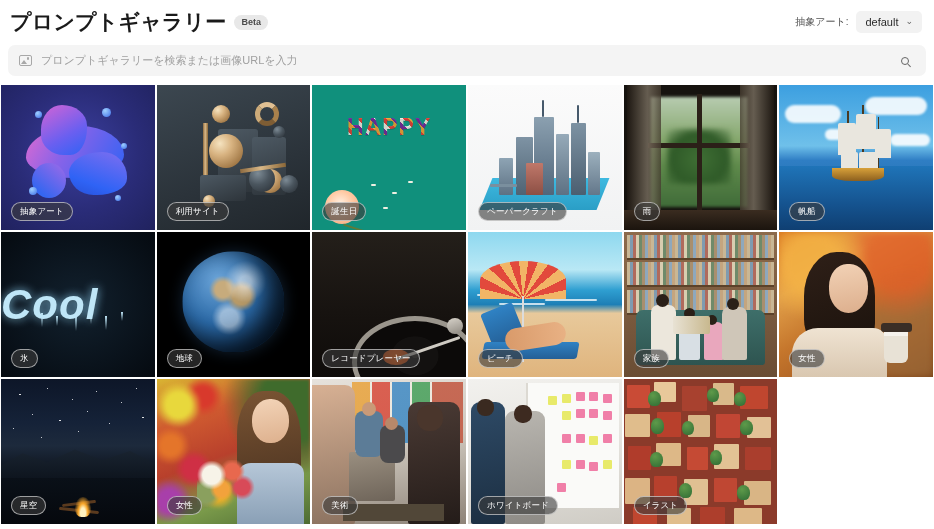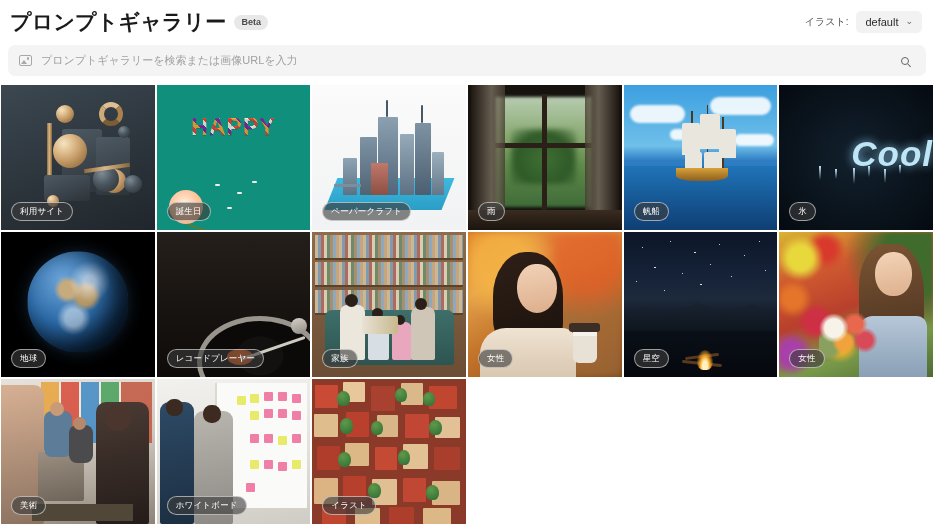--- a/index.html
+++ b/index.html
@@ -289,22 +289,22 @@
     background: linear-gradient(180deg,#d8a13a, #8c5f1e);
     border-radius: 0 0 40% 40%;
   }
   .sail { position: absolute; background: #e9e6de; border-radius: 2px 2px 0 0; }
   .mast { position: absolute; background: #4a3a22; width: 1.6px; }
 
   
   .t-ice { background: radial-gradient(ellipse at 50% 50%, #12212e 0%, #0a131c 60%, #050a10 100%); }
   .ice-text {
     position: absolute; left: 0; right: 0; top: 34%;
-    text-align: right;
-    font-size: 35px;
+    text-align: left;
+    font-size: 42px;
     font-weight: 700;
     font-style: italic;
     color: #bfe6f7;
     text-shadow: 0 0 10px rgba(150,220,255,.85), 0 2px 3px rgba(0,0,0,.6);
     letter-spacing: 1px;
   }
   .icicle { position: absolute; width: 2px; background: linear-gradient(180deg,#bfe6f7,rgba(190,230,247,0)); }
 
   
   .t-earth { background: #000; }
@@ -550,39 +550,53 @@
   .house { position: absolute; border-radius: 1px; }
   .tree-t { position: absolute; border-radius: 50% 50% 42% 42%; background: radial-gradient(circle at 38% 30%, #5e9a4a, #2f6b34); }
 </style>
 </head>
 <body>
 
 <div class="header">
   <span class="title">プロンプトギャラリー</span>
   <span class="beta-badge">Beta</span>
   <span class="header-spacer"></span>
-  <span class="site-label">イラスト:</span>
+  <span class="site-label">抽象アート:</span>
   <div class="site-select">
     <span>default</span>
     <span class="chev">⌄</span>
   </div>
 </div>
 
 <div class="search-wrap">
   <div class="search-bar">
     <span class="img-icon"></span>
     <span class="search-placeholder">プロンプトギャラリーを検索または画像URLを入力</span>
     <span class="search-btn">
       <span class="mag"></span>
     </span>
   </div>
 </div>
 
 <div class="grid">
 
+  <div class="tile">
+    <div class="art t-abstract">
+      <div class="blob-a"></div>
+        <div class="blob-b"></div>
+        <div class="blob-c"></div>
+        <div class="blob-d"></div>
+      <div class="dot" style="left:66%;top:16%;width:9px;height:9px;"></div>
+      <div class="dot" style="left:22%;top:18%;width:7px;height:7px;"></div>
+      <div class="dot" style="left:78%;top:40%;width:6px;height:6px;"></div>
+      <div class="dot" style="left:18%;top:70%;width:8px;height:8px;"></div>
+      <div class="dot" style="left:74%;top:76%;width:6px;height:6px;"></div>
+    </div>
+    <span class="tag">抽象アート</span>
+  </div>
 
   <div class="tile">
     <div class="art t-3d">
       <div class="block-dark" style="left:40%;top:30%;width:26%;height:44%;"></div>
       <div class="block-dark" style="left:62%;top:36%;width:22%;height:40%;"></div>
       <div class="bar-gold" style="left:30%;top:26%;width:5px;height:36%;"></div>
       <div class="ring-gold" style="left:64%;top:12%;width:24px;height:24px;"></div>
       <div class="sphere-gold" style="left:34%;top:34%;width:34px;height:34px;"></div>
       <div class="sphere-gold" style="left:66%;top:58%;width:24px;height:24px;"></div>
       <div class="sphere-gold" style="left:36%;top:14%;width:18px;height:18px;"></div>
@@ -682,20 +696,33 @@
   <div class="tile">
     <div class="art t-vinyl">
       <div class="platter"></div>
       <div class="record-label"></div>
       <div class="tonearm"></div>
       <div class="tonearm-base"></div>
     </div>
     <span class="tag">レコードプレーヤー</span>
   </div>
 
+  <div class="tile">
+    <div class="art t-beach">
+      <div class="wave" style="left:6%;top:43%;width:26%;"></div>
+      <div class="wave" style="left:50%;top:46%;width:34%;"></div>
+      <div class="wave" style="left:20%;top:49%;width:30%;"></div>
+      <div class="umbrella"></div>
+      <div class="umb-pole"></div>
+      <div class="lounger-back"></div>
+      <div class="lounger"></div>
+      <div class="sunbather"></div>
+    </div>
+    <span class="tag">ビーチ</span>
+  </div>
 
   <div class="tile">
     <div class="art t-family">
       <div class="shelf-row" style="top:2%;"></div>
       <div class="shelf-row" style="top:21%;"></div>
       <div class="shelf-row" style="top:40%;"></div>
       <div class="sofa"></div>
       <div class="person" style="left:18%;bottom:12%;width:16%;height:38%;background:#ece7dc;"></div>
       <div class="head" style="left:21%;bottom:48%;width:13px;height:13px;"></div>
       <div class="person" style="left:36%;bottom:12%;width:14%;height:30%;background:#d8dfe4;"></div>

